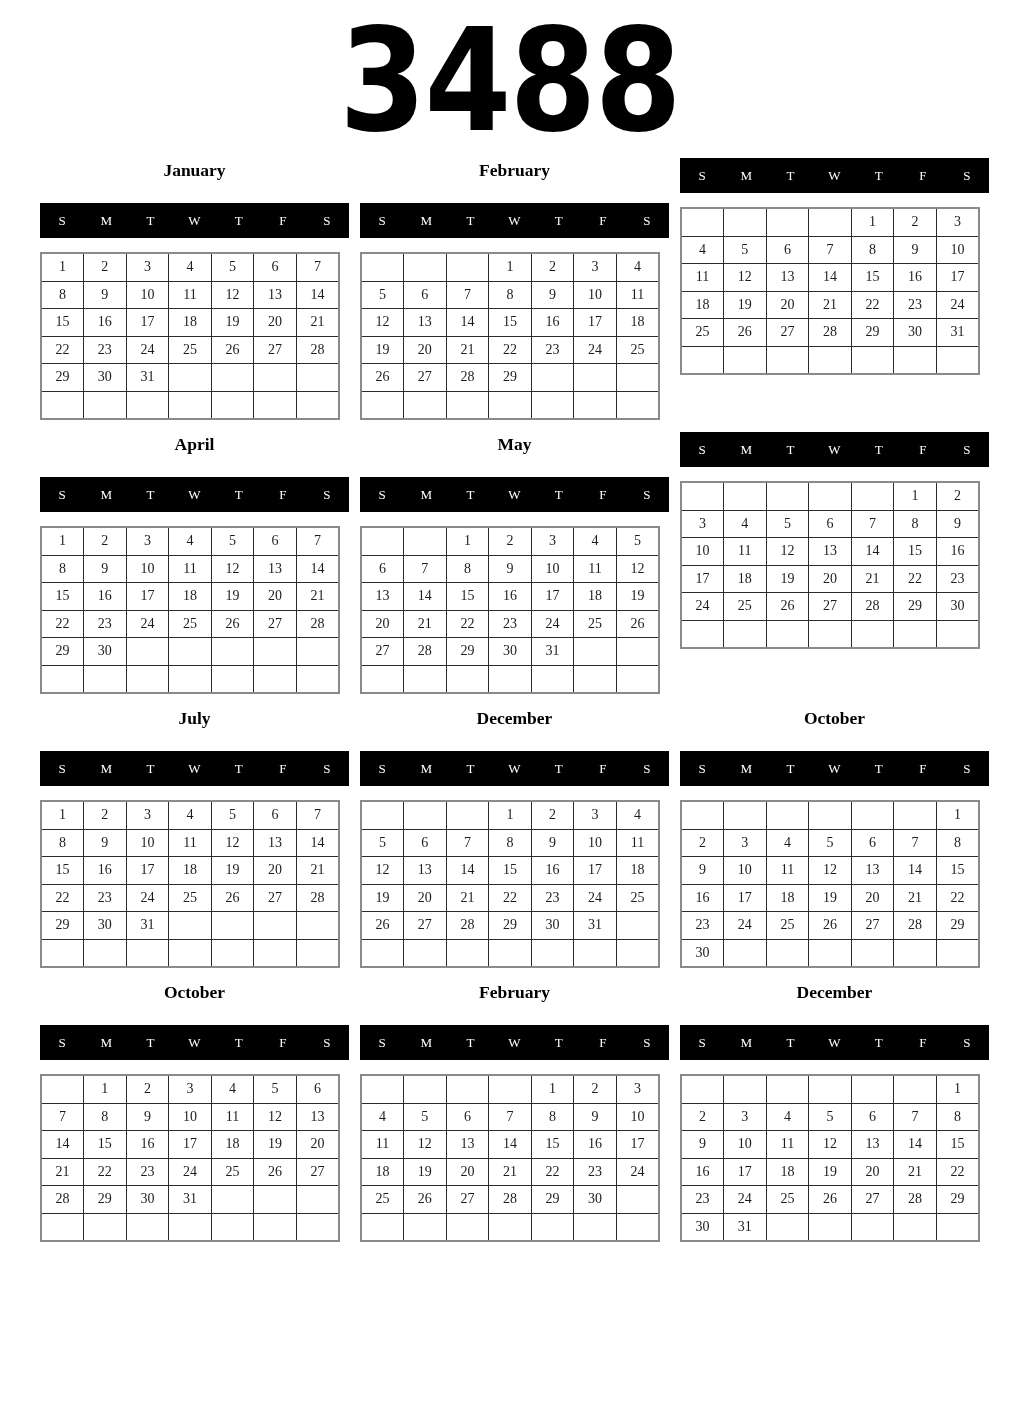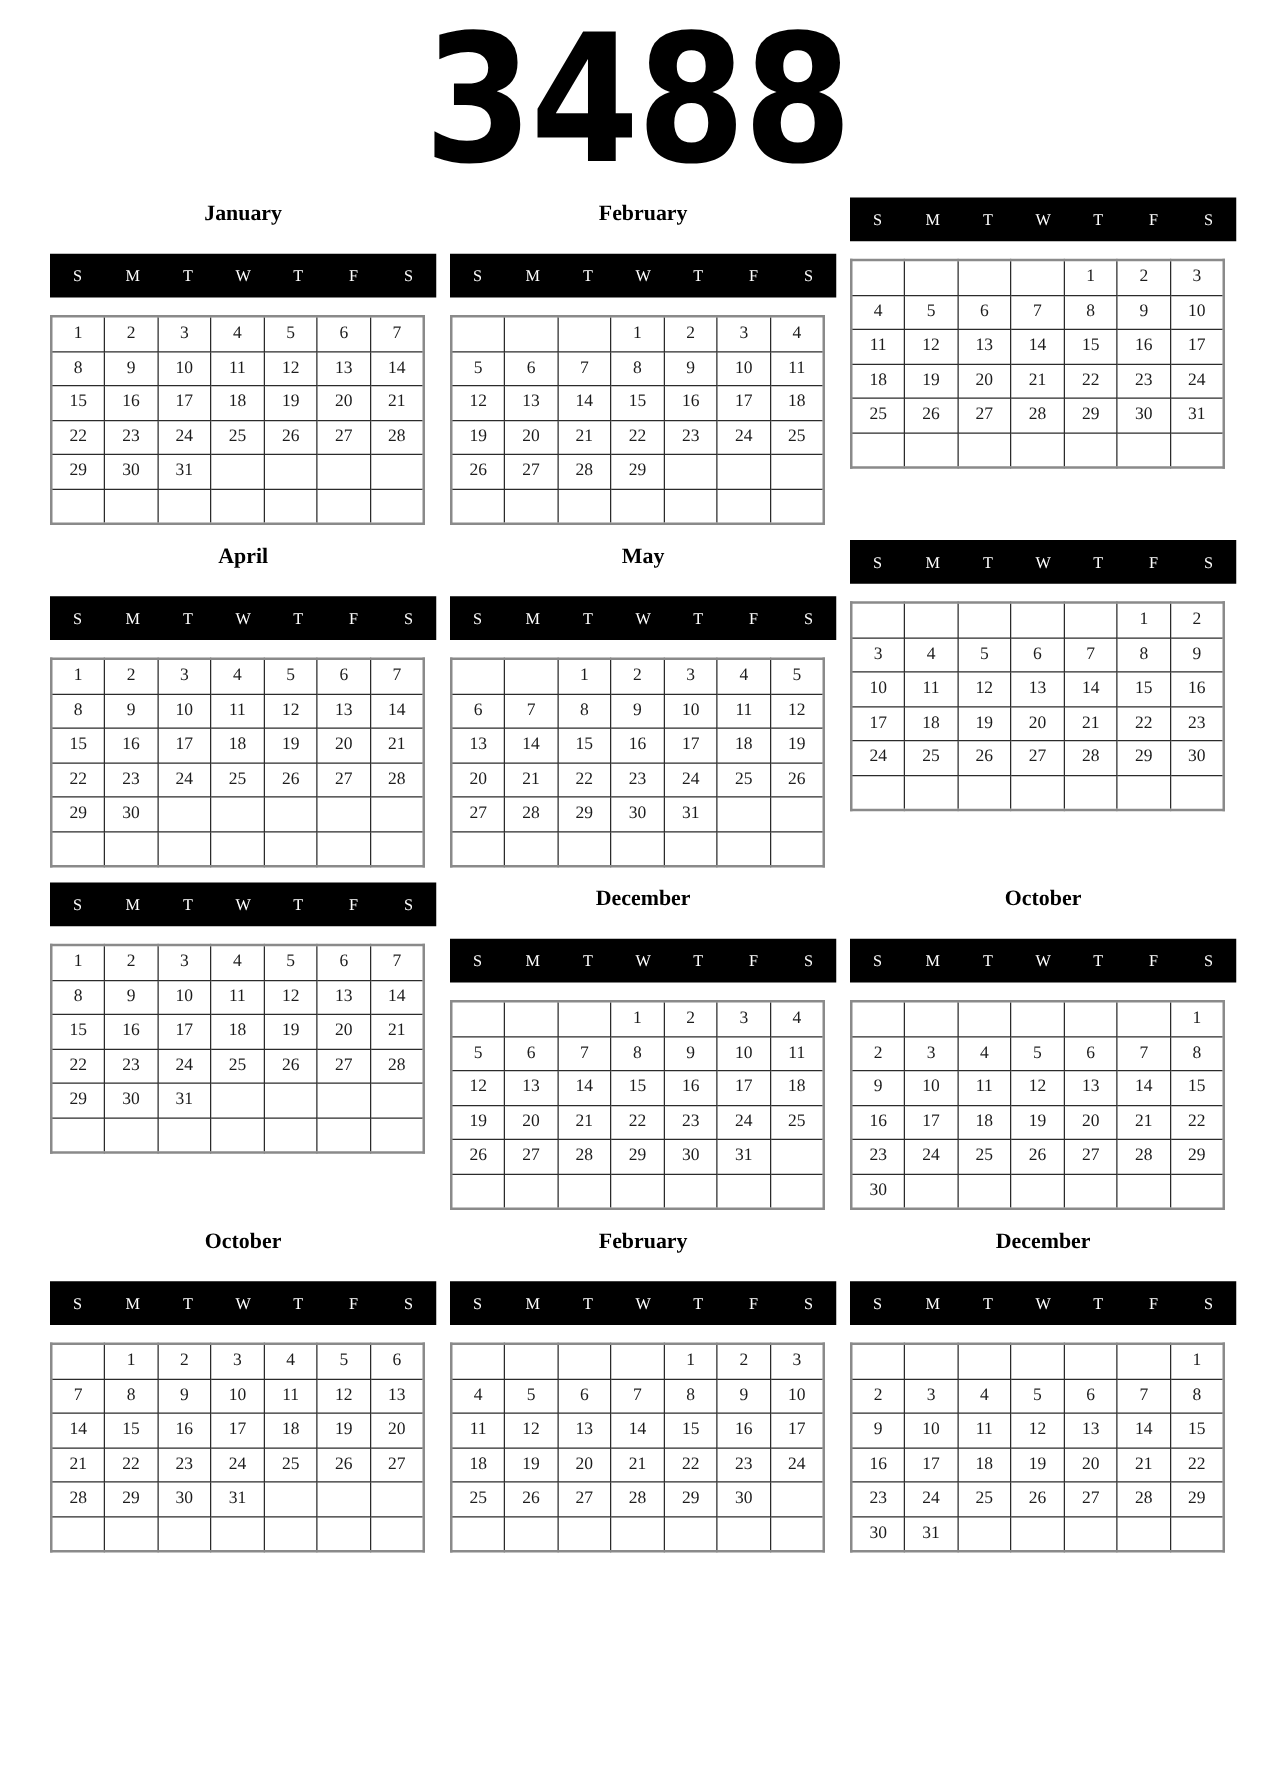--- a/index.html
+++ b/index.html
@@ -498,20 +498,21 @@
               <td></td>
               <td></td>
               <td></td>
               <td></td>
               <td></td>
             </tr>
           </tbody>
         </table>
       </div>
       <div class="month">
+        <div class="month-title">July</div>
         <div class="weekday-header">
           <div class="weekday-cell">S</div>
           <div class="weekday-cell">M</div>
           <div class="weekday-cell">T</div>
           <div class="weekday-cell">W</div>
           <div class="weekday-cell">T</div>
           <div class="weekday-cell">F</div>
           <div class="weekday-cell">S</div>
         </div>
         <table class="month-table">

